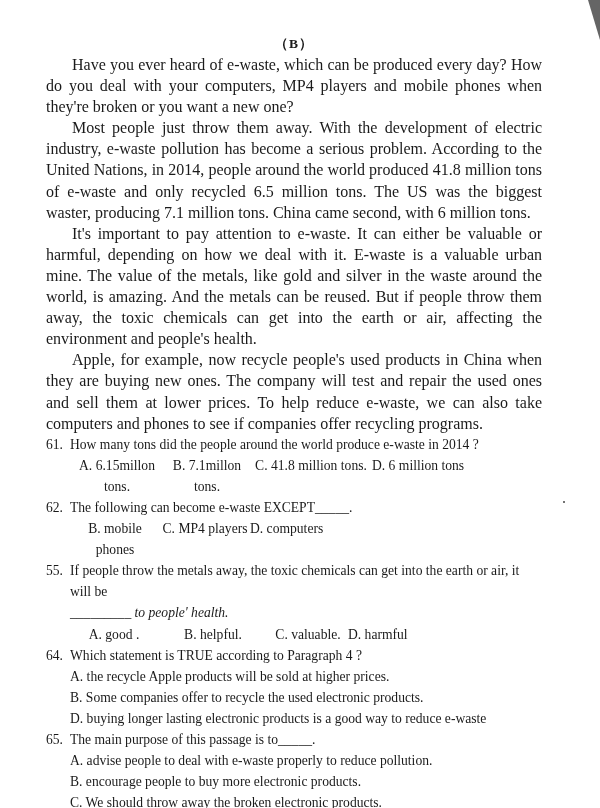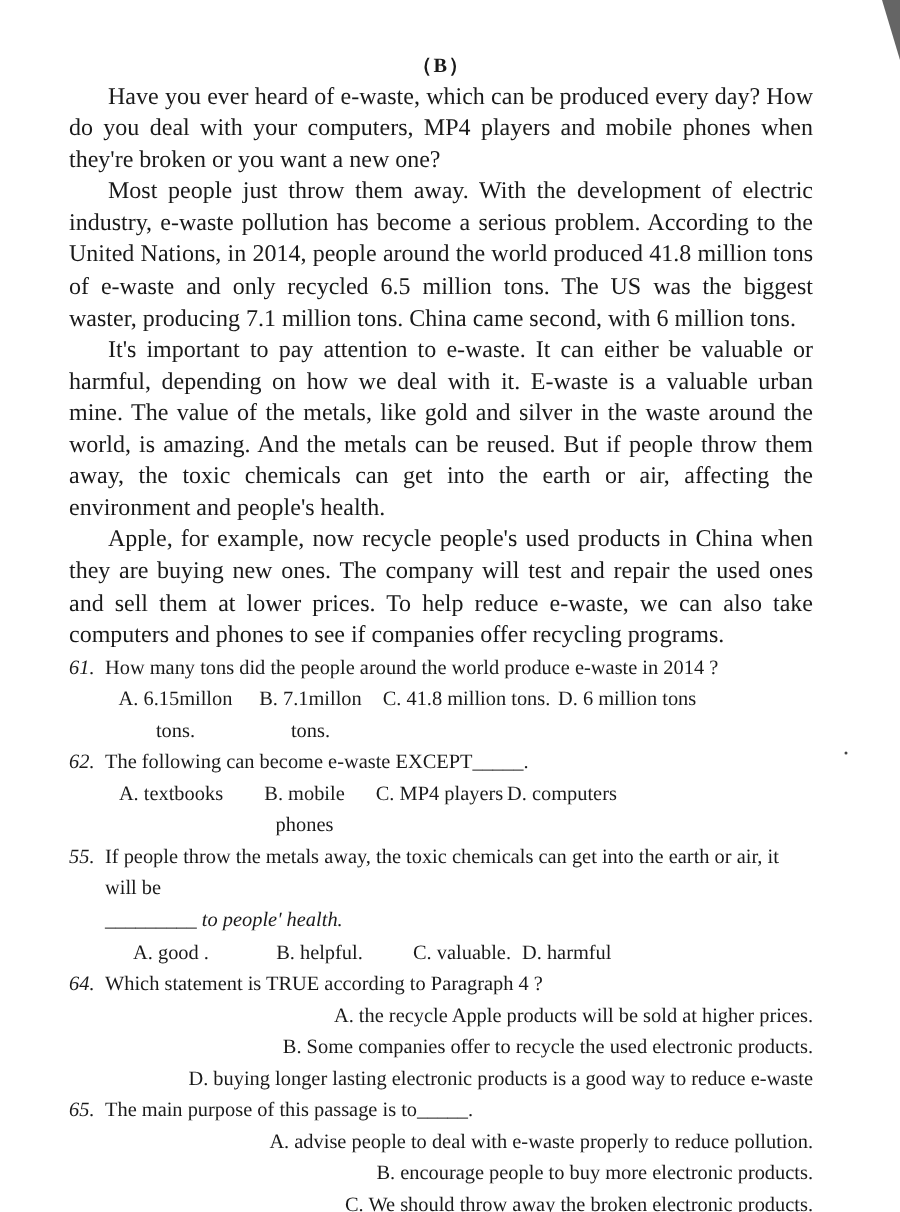--- a/index.html
+++ b/index.html
@@ -12,25 +12,25 @@
     .page { position: absolute; left: 46px; top: 33px; width: 496px; }
     .section-title {
       text-align: center; font-weight: bold; font-size: 13.5px;
       height: 21px; line-height: 21px; letter-spacing: 1px;
     }
     .para {
       font-size: 16px; line-height: 21.1px; text-align: justify;
       text-indent: 26px; margin: 0;
     }
     .q { font-size: 13.6px; line-height: 21.1px; margin: 0; display: flex; }
-    .q .num { width: 24px; flex: none; font-style: italic; }
+    .q .num { width: 24px; flex: none; }
     .q .stem { flex: 1; }
     .opts { font-size: 13.6px; line-height: 21.1px; padding-left: 24px; margin: 0; }
     .opt-row { display: flex; text-align: center; }
-    .opt-line { display: block; text-align: right; }
+    .opt-line { display: block; }
     .blank-line { padding-left: 24px; font-size: 13.6px; line-height: 21.1px; font-style: italic; }
     .footer {
       position: absolute; left: 0; width: 520px; top: 786px; text-align: center;
       font-size: 14px; font-weight: bold; letter-spacing: 1px;
       font-family: "DejaVu Sans", sans-serif;
       margin-top: 28px;
     }
     .corner-shadow {
       position: absolute; right: 0; top: 0; width: 0; height: 0;
       border-top: 40px solid #4a4a4a; border-left: 12px solid transparent;
@@ -62,21 +62,20 @@
     <span style="width:86px">B. 7.1millon tons.</span>
     <span style="width:122px">C. 41.8 million tons.</span>
     <span>D. 6 million tons</span>
   </div>
 
   <div class="q">
     <span class="num">62.</span>
     <span class="stem">The following can become e-waste EXCEPT_____.</span>
   </div>
   <div class="opts opt-row">
-    <span style="width:88px">A. textbooks</span>
     <span style="width:90px">B. mobile phones</span>
     <span style="width:90px">C. MP4 players</span>
     <span>D. computers</span>
   </div>
 
   <div class="q">
     <span class="num">55.</span>
     <span class="stem">If people throw the metals away, the toxic chemicals can get into the earth or air, it will be</span>
   </div>
   <div class="blank-line">_________ to people' health.</div>

